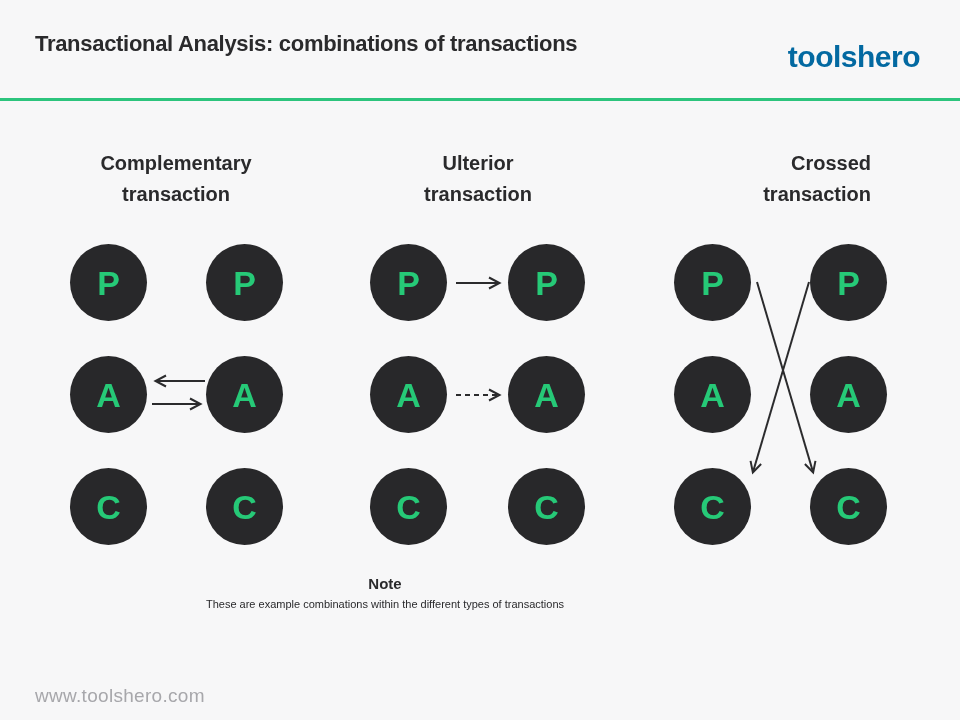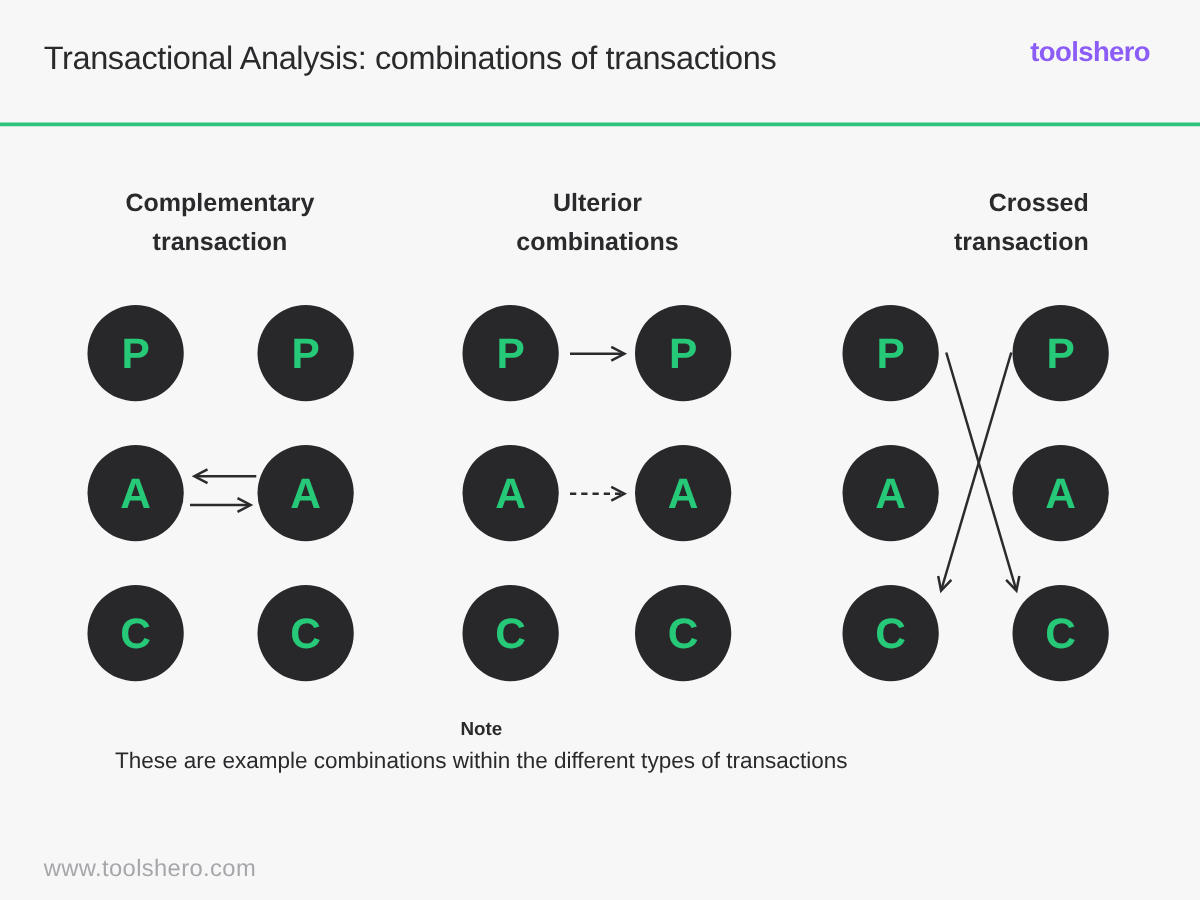--- a/index.html
+++ b/index.html
@@ -6,25 +6,25 @@
   body{
     width:960px;height:720px;overflow:hidden;
     background:#f7f7f8;
     font-family:"Liberation Sans",sans-serif;
     color:#2a2a2c;
   }
   .stage{position:relative;width:960px;height:720px;background:#f7f7f8;}
 
   .title{
     position:absolute;left:35px;top:31px;
-    font-size:26px;font-weight:normal;letter-spacing:-0.3px;color:#2a2a2c;
+    font-size:22px;font-weight:bold;letter-spacing:-0.3px;color:#2a2a2c;
   }
   .brand{
-    position:absolute;right:40px;top:29px;
-    font-size:22px;font-weight:bold;letter-spacing:-0.5px;color:#8b5cf6;
+    position:absolute;right:40px;top:40px;
+    font-size:30px;font-weight:bold;letter-spacing:-0.5px;color:#0369a1;
   }
   .divider{
     position:absolute;left:0;top:98px;width:960px;height:3px;
     background:#2cc47d;
   }
 
   .section-title{
     position:absolute;top:148px;width:180px;text-align:center;
     font-size:20px;font-weight:bold;line-height:31px;color:#2a2a2c;
   }
@@ -37,38 +37,38 @@
     background:#28282a;display:flex;align-items:center;justify-content:center;
   }
   .circle span{
     color:#26c977;font-size:34px;font-weight:bold;line-height:1;
   }
 
   svg.overlay{position:absolute;left:0;top:0;pointer-events:none;}
 
   .note{position:absolute;left:0;top:575px;width:770px;text-align:center;color:#2a2a2c;}
   .note-label{font-size:15px;font-weight:bold;margin:0 0 6px 0;}
-  .note-text{font-size:18px;margin:0;}
+  .note-text{font-size:11px;margin:0;}
 
   .footer{
     position:absolute;left:35px;top:667px;
     font-size:19px;color:#a7a7ab;letter-spacing:0.3px;margin-top:18px;
   }
 </style>
 </head>
 <body>
 
 <div class="stage">
 
   <div class="title">Transactional Analysis: combinations of transactions</div>
   <div class="brand">toolshero</div>
   <div class="divider"></div>
 
   <div class="section-title sec1">Complementary transaction</div>
-  <div class="section-title sec2">Ulterior combinations</div>
+  <div class="section-title sec2">Ulterior transaction</div>
   <div class="section-title sec3">Crossed transaction</div>
 
   <div class="circle" style="left:70px;top:244px">
       <span>P</span>
     </div>
   <div class="circle" style="left:70px;top:356px">
       <span>A</span>
     </div>
   <div class="circle" style="left:70px;top:468px">
       <span>C</span>

